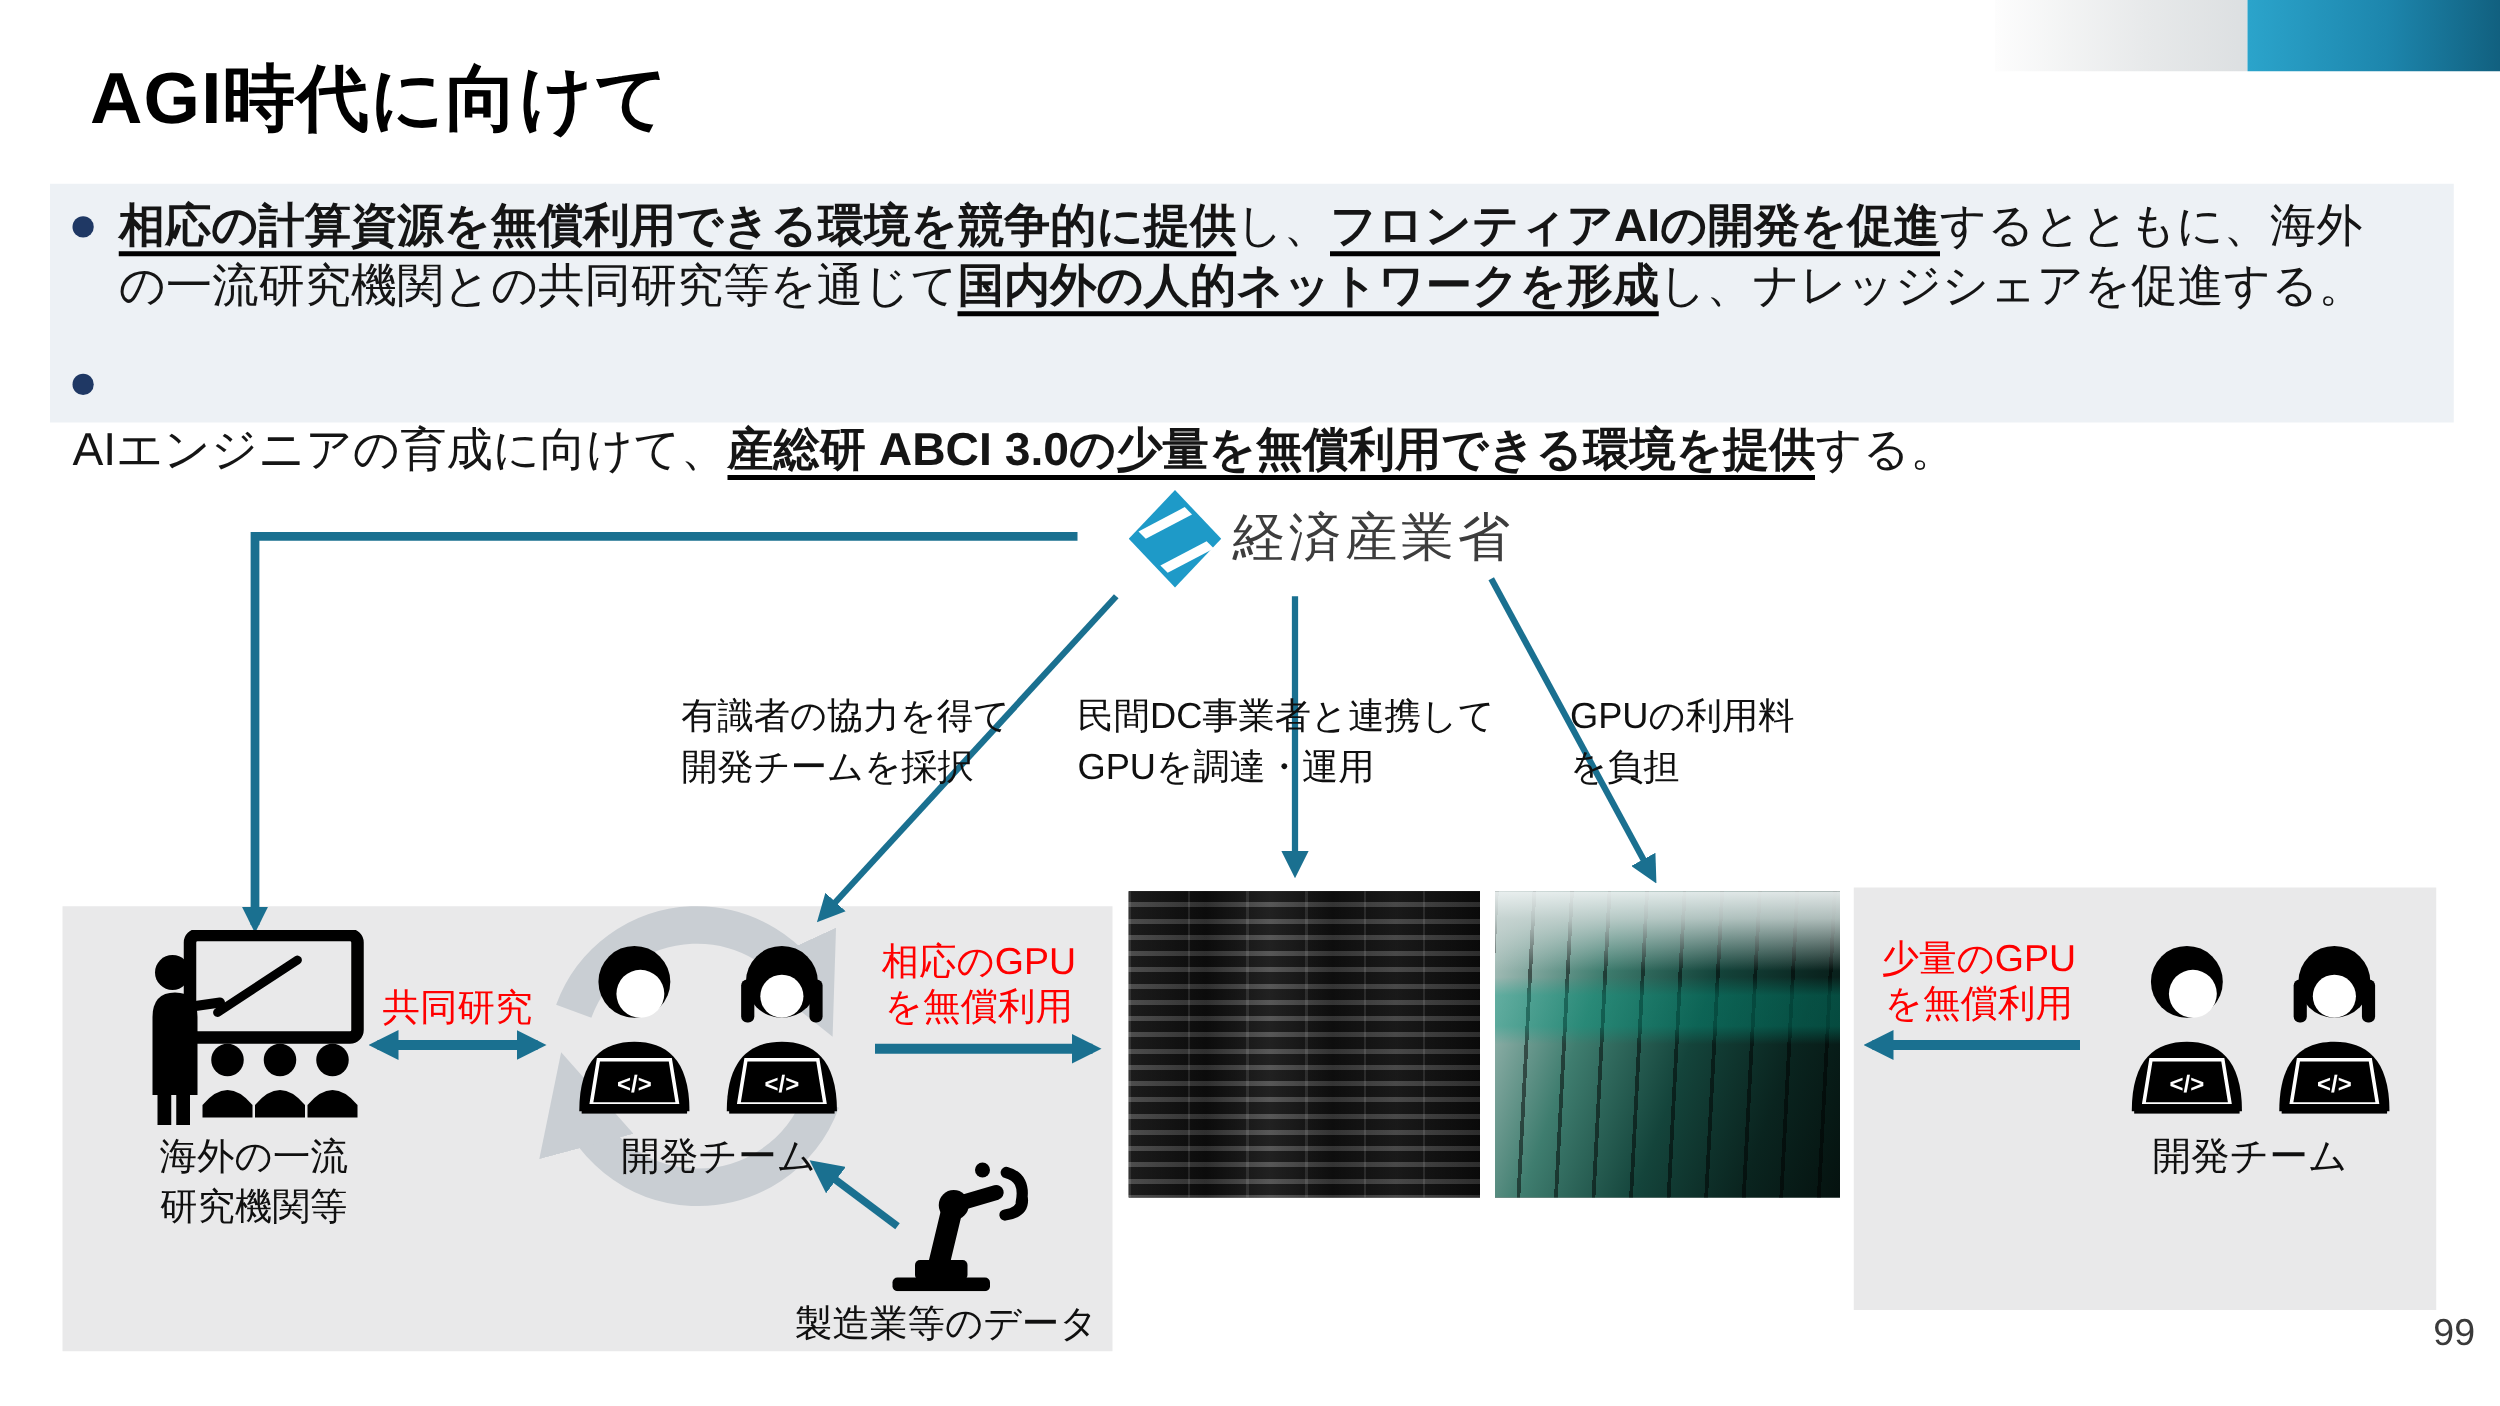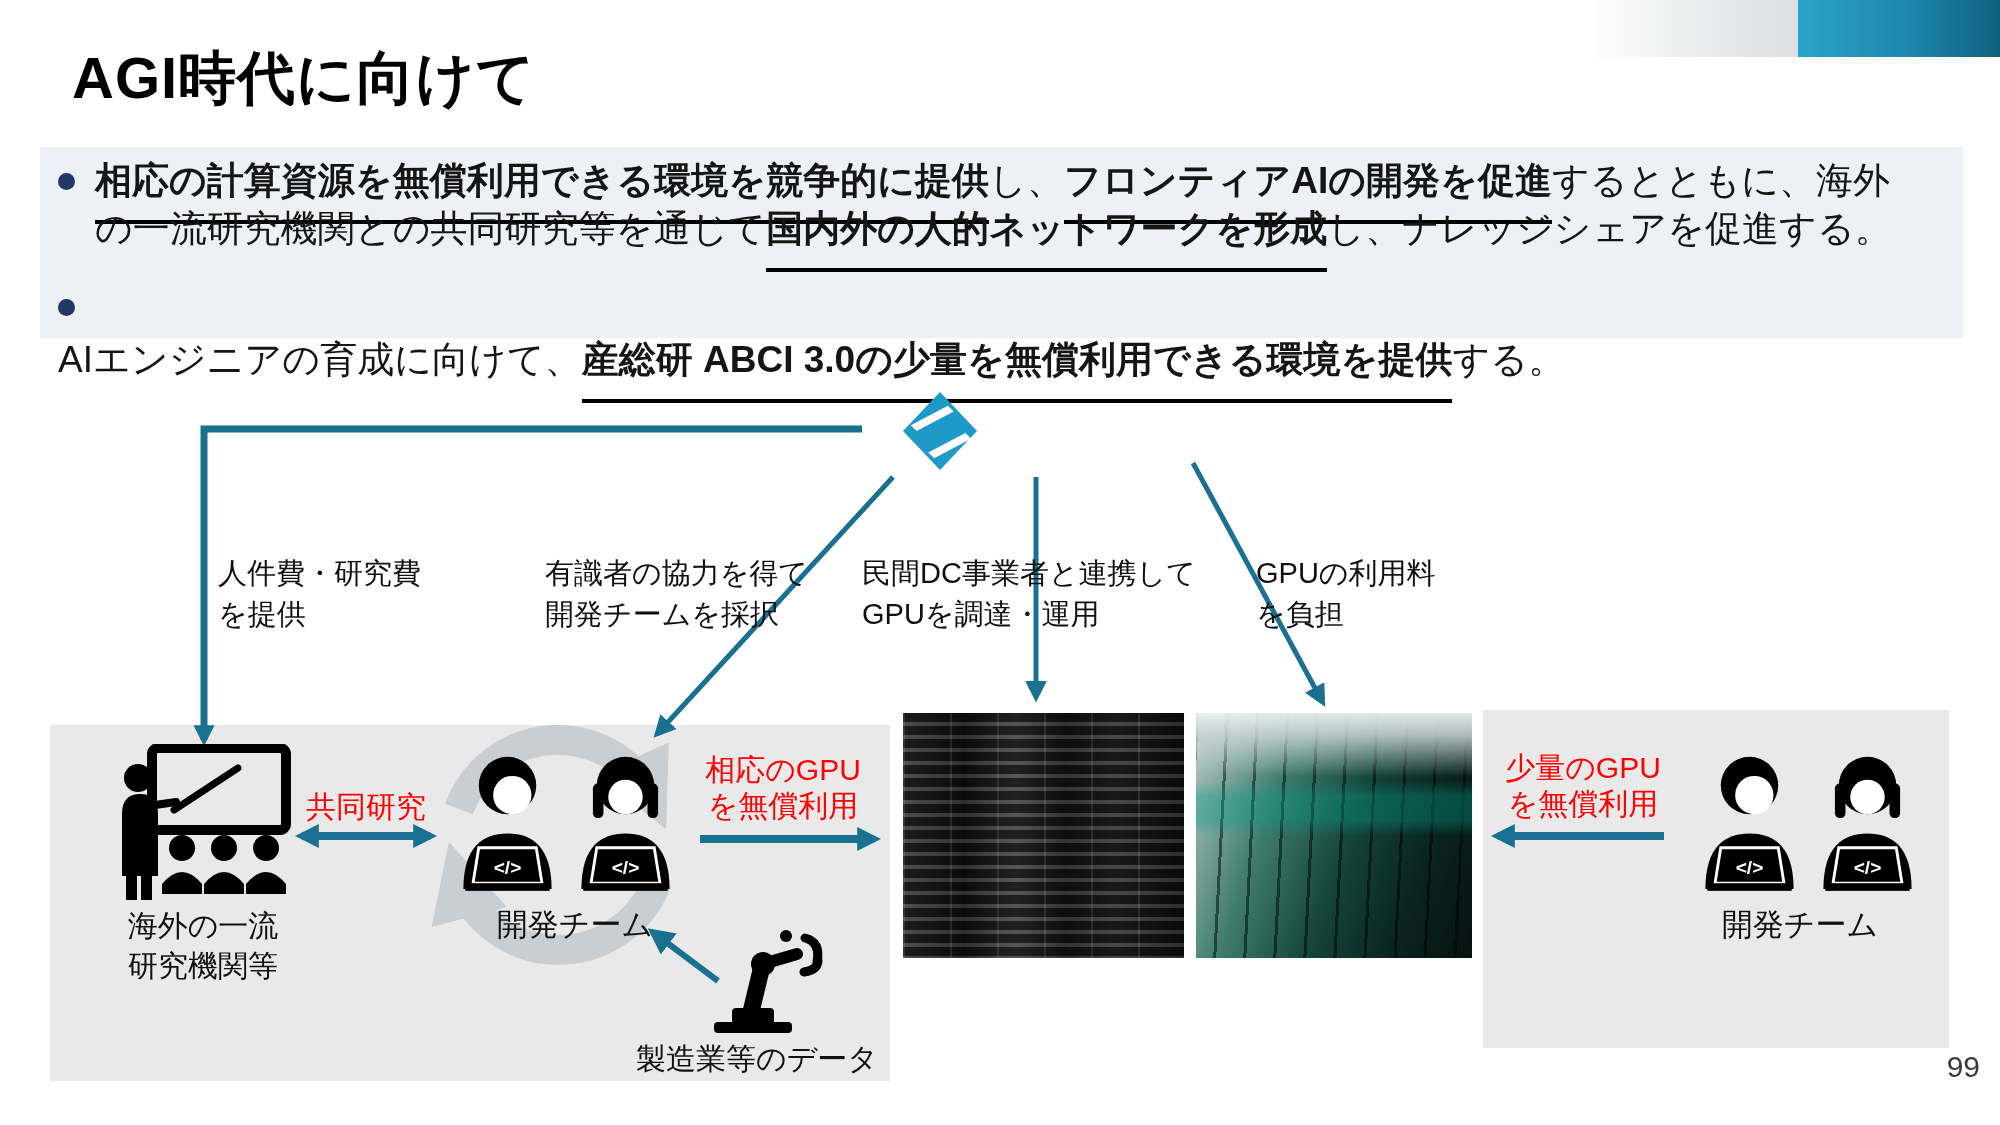--- a/index.html
+++ b/index.html
@@ -16,21 +16,21 @@
 
   
   .title{left:72px;top:40px;font-size:58px;font-weight:800;letter-spacing:1px;color:#000;z-index:4;}
 
   
   .panel{left:40px;top:147px;width:1923px;height:191px;background:#edf1f5;z-index:0;}
   .bullet{position:absolute;display:flex;gap:20px;left:18px;}
   .bullet.b1{top:10px;} .bullet.b2{top:136px;flex-direction:column;}
   .dot{flex:none;width:17px;height:17px;border-radius:50%;background:#1f3864;margin-top:16px;}
   .btext{font-size:37px;line-height:1.29;color:#151515;max-width:1860px;}
-  .bu{font-weight:700;border-bottom:4px solid #000;padding-bottom:19px;}
+  .bu{font-weight:700;border-bottom:4px solid #000;padding-bottom:0;}
 
   
   svg.arrows{left:0;top:0;z-index:1;}
   .gbox{background:#e9e9ea;z-index:0;}
   .box-left{left:50px;top:725px;width:840px;height:356px;}
   .box-right{left:1483px;top:710px;width:466px;height:338px;}
 
   .icon{z-index:2;}
   .label{z-index:3;font-size:29px;line-height:1.42;color:#101010;}
   .caption{z-index:3;font-size:31px;color:#101010;text-align:center;}
@@ -108,23 +108,22 @@
     <path d="M1664,836 L1498,836" stroke="#1a7090" stroke-width="8" fill="none" marker-end="url(#mtk)"></path>
 
     <path d="M718,981 L654,933" stroke="#1a7090" stroke-width="6" fill="none" marker-end="url(#mt)"></path>
   </svg>
 
   <svg class="abs icon" style="left:903px;top:391px;" width="74" height="80" viewBox="0 0 76 80">
     <polygon points="38,0 76,40 38,80 0,40" fill="#1e9ac8"></polygon>
     <polygon points="8,34 46,14 52,20 14,40" fill="#fff"></polygon>
     <polygon points="26,62 64,42 70,48 32,68" fill="#fff"></polygon>
   </svg>
-
-  <div class="abs label pre" style="left:218px;top:553px;">人件費・研究費
-を提供</div>
+  <div class="abs meti-name">経済産業省</div>
+
   <div class="abs label pre" style="left:545px;top:553px;">有識者の協力を得て
 開発チームを採択</div>
   <div class="abs label pre" style="left:862px;top:553px;">民間DC事業者と連携して
 GPUを調達・運用</div>
   <div class="abs label pre" style="left:1256px;top:553px;">GPUの利用料
 を負担</div>
 
   <div class="abs gbox box-left"></div>
 
   <div class="abs gbox box-right"></div>

